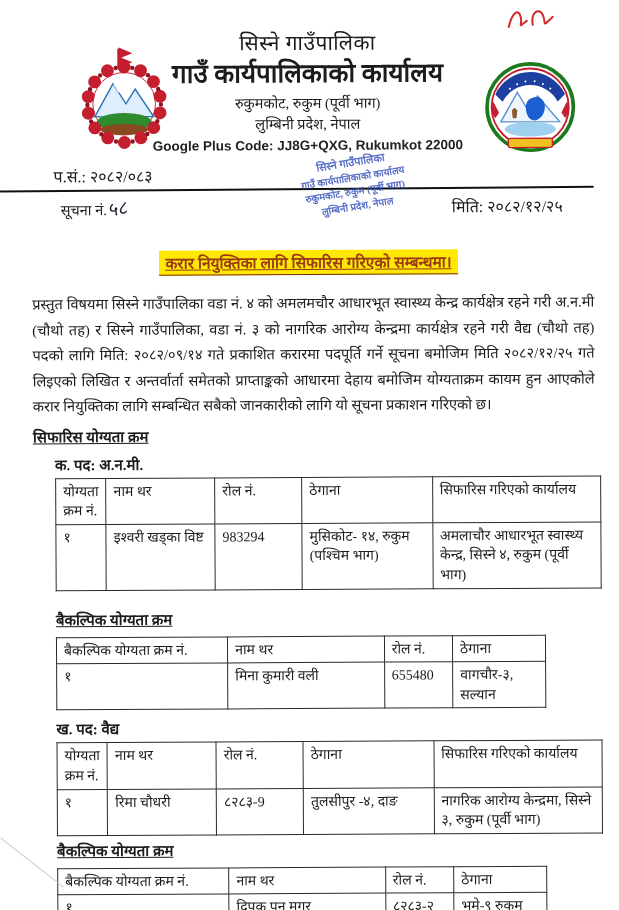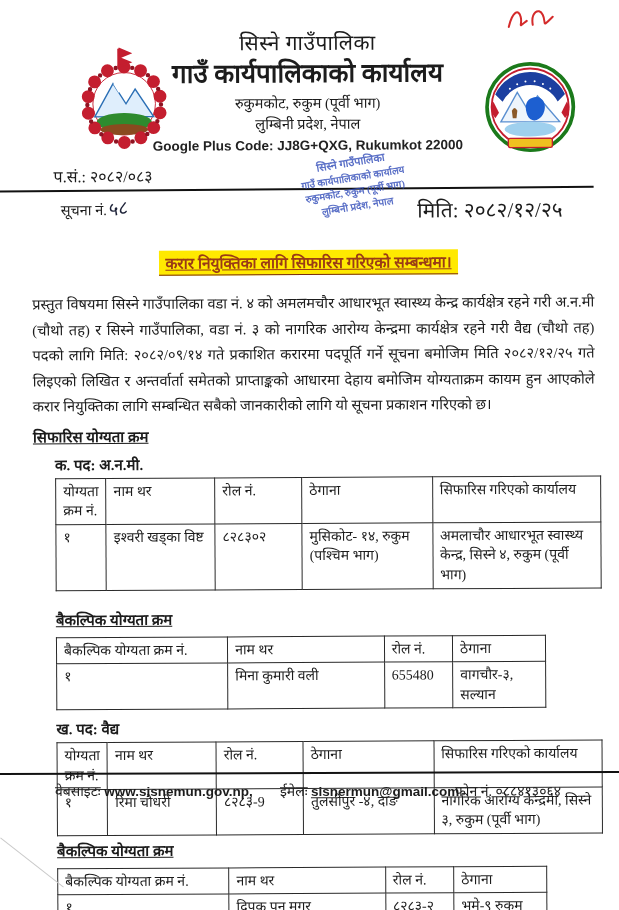--- a/index.html
+++ b/index.html
@@ -18,21 +18,21 @@
   .pluscode{font-family:"Liberation Sans","DejaVu Sans",sans-serif;font-size:13.5px;font-weight:bold;color:#222;margin-top:5px;}
   .logo{position:absolute;}
   .logo-left{left:80px;top:42px;}
   .logo-right{left:486px;top:55px;}
   
   .meta{position:relative;height:62px;}
   .refno{position:absolute;left:55px;top:-4px;font-size:16px;}
   .rule-main{position:absolute;left:0;right:24px;top:20px;border-top:2.2px solid #111;transform:rotate(-0.15deg);}
   .notice-row{position:absolute;left:62px;top:26px;font-size:14.5px;}
   .notice-hand{font-family:"DejaVu Sans","Liberation Sans",sans-serif;font-size:19px;color:#1d2238;display:inline-block;transform:rotate(-8deg) skewX(-10deg);margin-left:2px;}
-  .date{position:absolute;right:55px;top:28px;font-size:21px;}
+  .date{position:absolute;right:55px;top:28px;font-size:16px;}
   
   .stamp{
     position:absolute;left:283px;top:155px;width:150px;height:92px;z-index:3;
     color:#2f4ab8;opacity:.78;transform:rotate(-9deg);text-align:center;
     font-size:11px;line-height:1.45;pointer-events:none;font-weight:bold;
   }
   .stamp .s-small{font-size:10px;}
   
   .subject-wrap{text-align:center;margin-top:20px;position:relative;z-index:1;}
   .subject{
@@ -188,21 +188,21 @@
           <tr>
         <th>योग्यता क्रम नं.</th>
         <th>नाम थर</th>
         <th>रोल नं.</th>
         <th>ठेगाना</th>
         <th>सिफारिस गरिएको कार्यालय</th>
       </tr>
       <tr>
         <td>१</td>
         <td>इश्वरी खड्का विष्ट</td>
-        <td>८२८३०२</td>
+        <td>983294</td>
         <td>मुसिकोट- १४, रुकुम (पश्चिम भाग)</td>
         <td>अमलाचौर आधारभूत स्वास्थ्य केन्द्र, सिस्ने ४, रुकुम (पूर्वी भाग)</td>
       </tr>
     </tbody>
       </table>
 
     <div class="gap-m"></div>
     <div class="sec-head" style="margin-left:55px;">बैकल्पिक योग्यता क्रम</div>
     <div class="gap-s"></div>
 
@@ -278,27 +278,15 @@
         <td>१</td>
         <td>दिपक पुन मगर</td>
         <td>८२८३-२</td>
         <td>भूमे-९ रुकुम (पूर्वी भाग)</td>
       </tr>
     </tbody>
       </table>
 
   </div>
 
-  <div class="footer">
-    <div class="foot-rule"></div>
-    <div class="foot-row">
-      <span class="foot-web">
-        <span>वेबसाइटः </span><span class="latin">www.sisnemun.gov.np,</span>
-      </span>
-      <span class="foot-email">
-        <span>ईमेलः </span><span class="latin">sisnermun@gmail.com</span>
-      </span>
-      <span class="foot-phone">फोन नं. ०८८४१३०६४</span>
-    </div>
-  </div>
 
   <div class="scan-line"></div>
 </div>
 
 </body></html>

